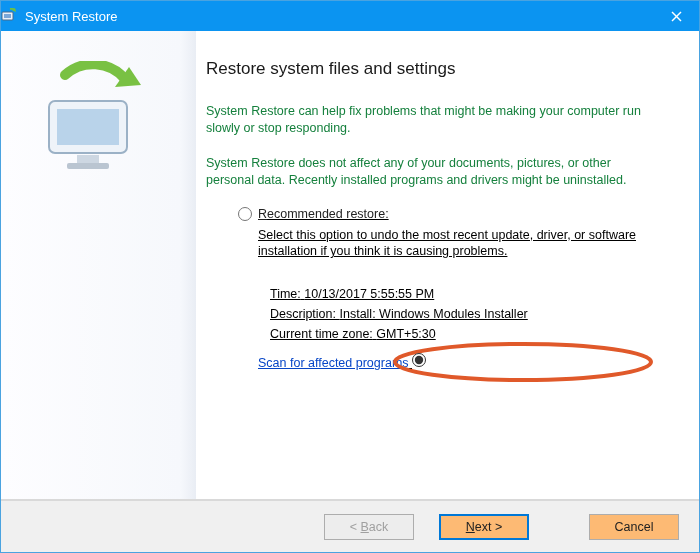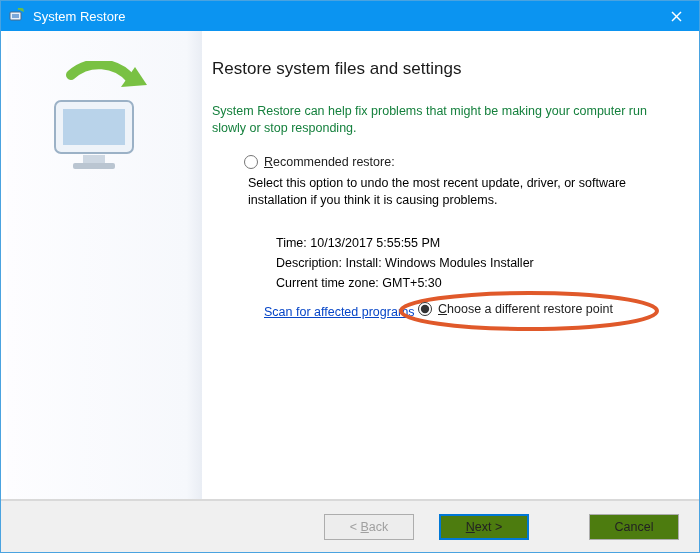--- a/index.html
+++ b/index.html
@@ -1,40 +1,40 @@
 <!DOCTYPE html>
 <html><head>
 <meta charset="utf-8">
 <style>
   * { box-sizing: border-box; margin: 0; padding: 0; }
   html, body { width: 700px; height: 553px; font-family: "Segoe UI", Tahoma, sans-serif; font-size: 12.5px; background: #fff; }
   .outer { width: 700px; height: 553px; border: 1px solid #4aa3e0; background: #fff; display: flex; flex-direction: column; }
-  .titlebar { height: 30px; background: #0b94f1; display: flex; align-items: center; color: #fff; padding-left: 8px; }
+  .titlebar { height: 30px; background: #0b94f1; display: flex; align-items: center; color: #fff; }
   .titlebar .icon { width: 16px; height: 16px; margin-right: 8px; display: inline-flex; align-items: center; justify-content: center; }
   .titlebar .title { flex: 1; font-size: 13px; }
   .titlebar .close { width: 46px; height: 30px; display: flex; align-items: center; justify-content: center; font-family: Arial, sans-serif; font-size: 14px; cursor: default; }
-  .body { flex: 1; display: flex; border-bottom: 1px solid #d9d9d9; overflow: hidden; padding-left: 6px; }
+  .body { flex: 1; display: flex; border-bottom: 1px solid #d9d9d9; overflow: hidden; }
   .sidebar { width: 195px; background: linear-gradient(to right, #fdfdff 0%, #f6f8fc 92%, #e9edf4 100%); display: flex; justify-content: center; padding-top: 30px; }
   .sidebar-inner { width: 140px; height: 120px; position: relative; }
   .content { flex: 1; padding: 28px 40px 10px 10px; overflow: hidden; }
   h1.heading { font-size: 17px; font-weight: 400; color: #1a1a1a; margin-bottom: 24px; }
   p.para { color: #15803d; line-height: 1.35; margin-bottom: 18px; }
-  .options { margin-left: 32px; }
+  .options { margin-left: 32px; text-decoration: underline; }
   .radio-row { display: flex; align-items: center; margin-bottom: 6px; }
   .radio-row input[type=radio] { width: 14px; height: 14px; margin-right: 6px; accent-color: #333; }
   .radio-row label { color: #222; }
   .mn { text-decoration: underline; }
-  .opt-desc { margin-left: 4px; margin-top: 6px; line-height: 1.35; margin-bottom: 24px; }
+  .opt-desc { margin-left: 20px; margin-top: 6px; line-height: 1.35; margin-bottom: 24px; }
   .details { margin-left: 32px; line-height: 1.6; margin-bottom: 8px; }
   .details .row { display: block; }
   .linkish { color: #0645c7; cursor: pointer; display: inline-block; margin-left: 20px; margin-top: 4px; margin-bottom: 18px; }
   .linkish span { text-decoration: underline; }
   .choose-wrap { position: relative; display: inline-block; }
   .footer { height: 52px; display: flex; align-items: center; justify-content: flex-end; padding-right: 20px; gap: 25px; background: #f0f0f0; border-top: 1px solid #d9d9d9; }
-  button.wizbtn { width: 90px; height: 26px; background: #4d7c0f; border: 1px solid #adadad; font-family: inherit; font-size: 12.5px; color: #222; cursor: default; }
+  button.wizbtn { width: 90px; height: 26px; background: #fdba74; border: 1px solid #adadad; font-family: inherit; font-size: 12.5px; color: #222; cursor: default; }
   button.wizbtn:disabled { color: #a0a0a0; background: #ededed; }
   button.wizbtn.primary { border: 1px solid #0078d7; box-shadow: inset 0 0 0 1px #0078d7; }
   .spacer { width: 10px; }
   .annot-oval { position: absolute; pointer-events: none; }
   svg { display: block; }
 </style>
 </head>
 <body>
 
 <div class="outer">
@@ -69,40 +69,40 @@
 
           <path d="M96 18 A42 42 0 0 0 36 14" fill="none" stroke="#79c143" stroke-width="10" stroke-linecap="round"></path>
           <polygon points="100,6 112,24 86,26" fill="#79c143"></polygon>
         </svg>
       </div>
     </div>
 
     <div class="content">
       <h1 class="heading">Restore system files and settings</h1>
       <p class="para">System Restore can help fix problems that might be making your computer run slowly or stop responding.</p>
+      <p class="para">System Restore does not affect any of your documents, pictures, or other personal data. Recently installed programs and drivers might be uninstalled.</p>
 
       <div class="options">
         <div class="radio-row">
           <input type="radio" name="restoremode" id="r1" style="">
           <label for="r1"><span class="mn">R</span><span id="rec-rest">ecommended restore:</span></label>
         </div>
         <div class="opt-desc">Select this option to undo the most recent update, driver, or software installation if you think it is causing problems.</div>
 
         <div class="details">
           <span class="row"><span>Time:</span> <span>10/13/2017 5:55:55 PM</span></span>
           <span class="row"><span>Description:</span> <span>Install: Windows Modules Installer</span></span>
           <span class="row"><span>Current time zone:</span> <span>GMT+5:30</span></span>
         </div>
 
         <a class="linkish"><span>Scan for affected programs</span></a>
 
         <div class="choose-wrap">
           <div class="radio-row" style="position:relative; z-index:2;">
             <input type="radio" name="restoremode" id="r2" checked="" style="">
-            <label for="r2"><span class="mn">C</span><span id="choose-rest">hoose a different restore point</span></label>
           </div>
           <svg class="annot-oval" width="270" height="46" viewBox="0 0 270 46" style="left:-24px; top:-14px; z-index:1;">
             <ellipse cx="135" cy="23" rx="128" ry="18" fill="none" stroke="#e0592a" stroke-width="4"></ellipse>
           </svg>
         </div>
       </div>
     </div>
   </div>
 
   <div class="footer">

